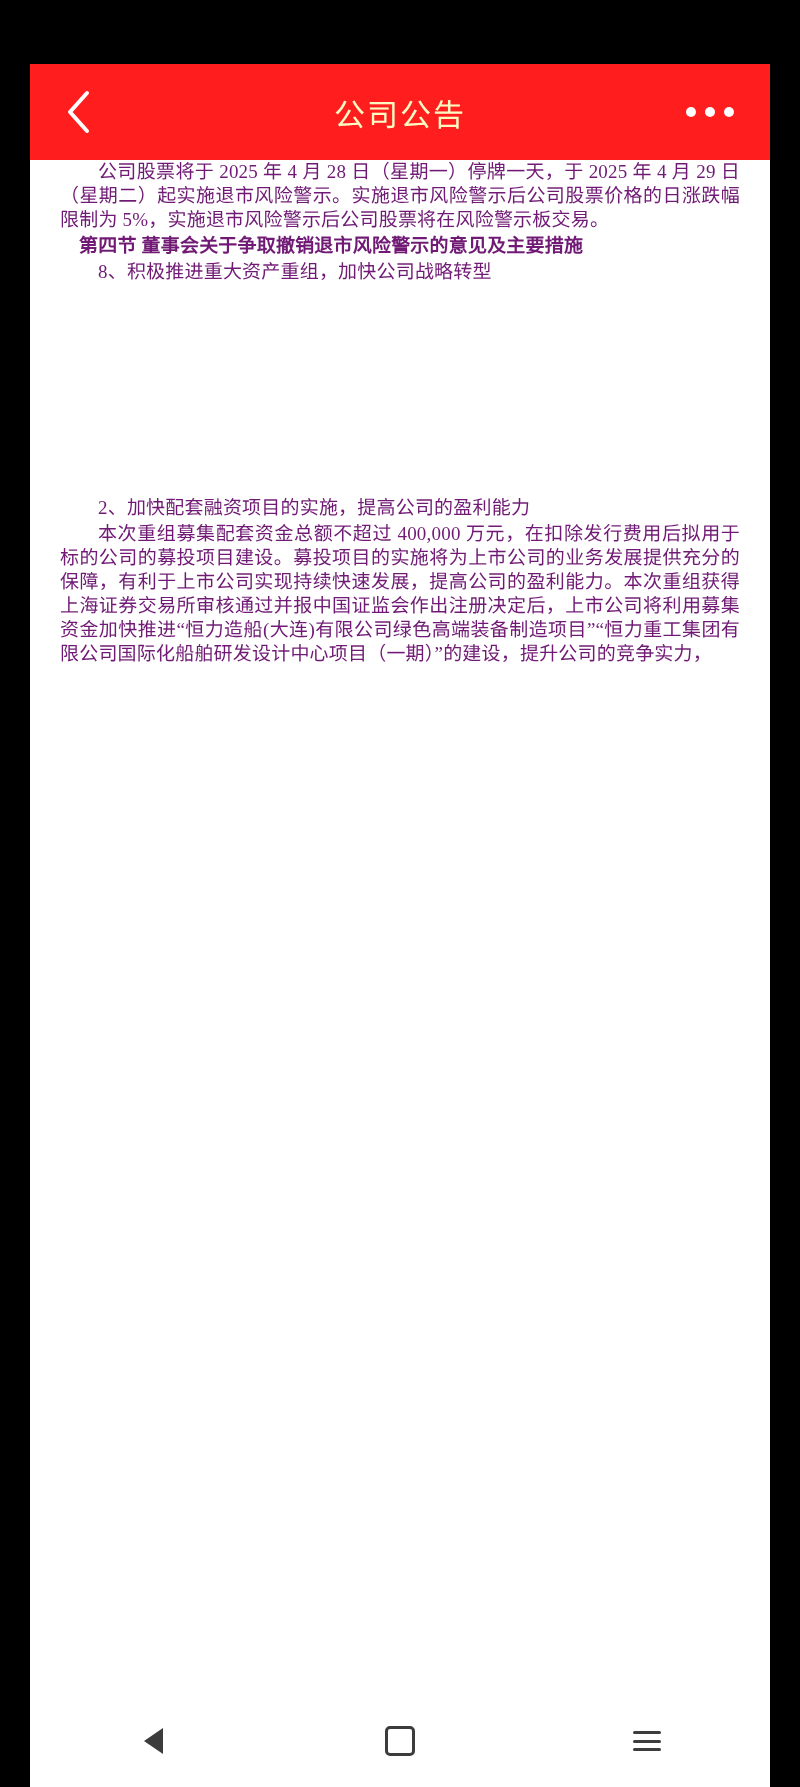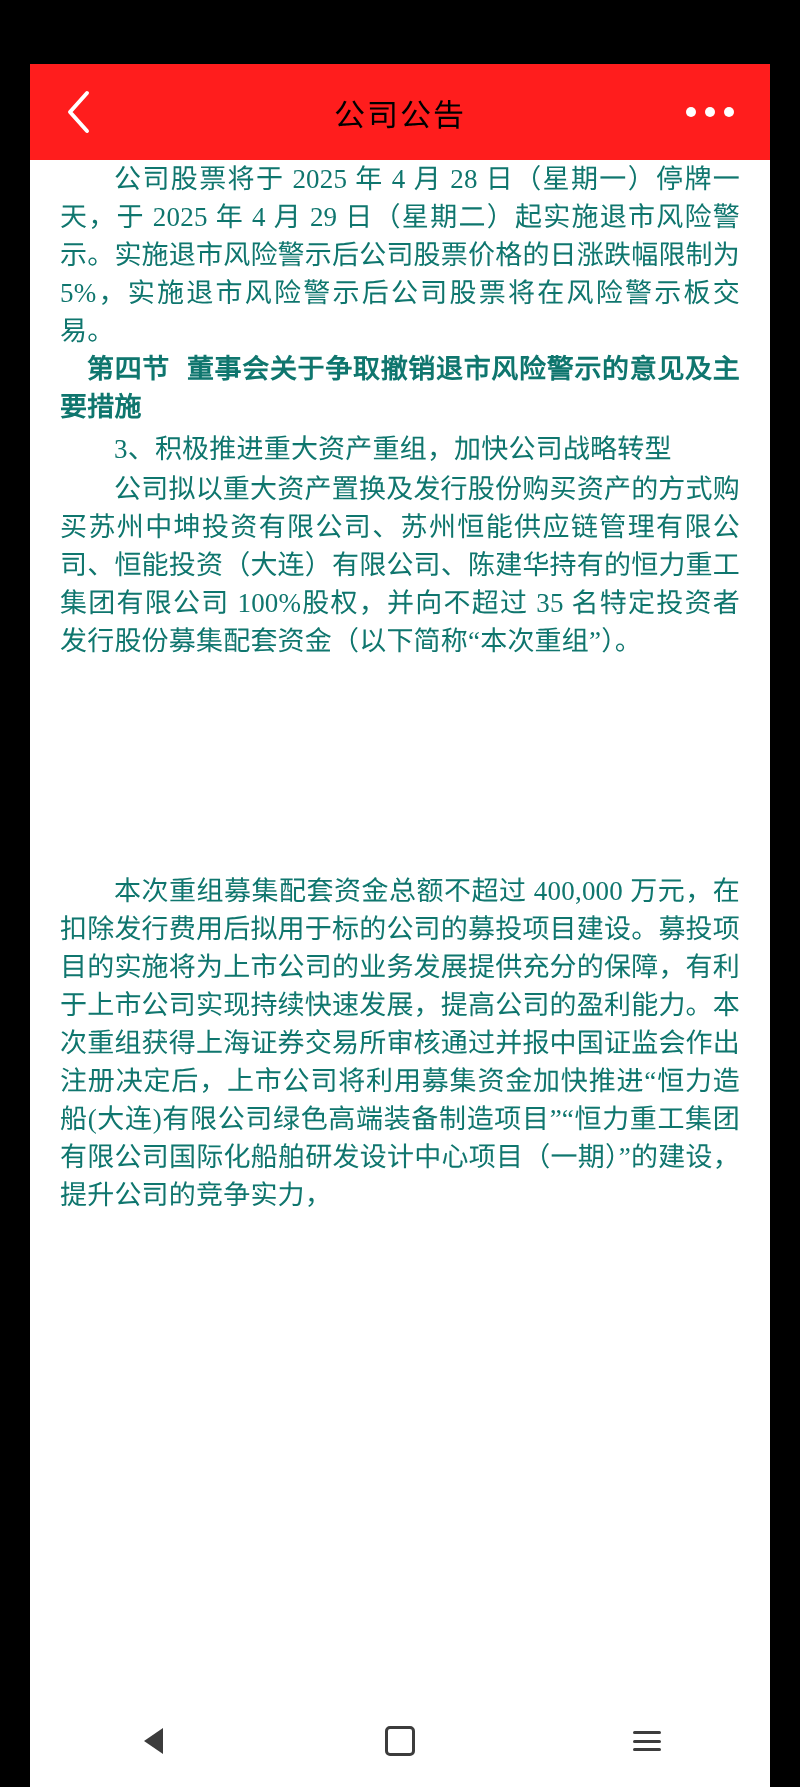--- a/index.html
+++ b/index.html
@@ -61,21 +61,21 @@
     transform: translateY(-50%);
     width: 52px;
     height: 52px;
     display: flex;
     align-items: center;
     justify-content: center;
     cursor: pointer;
   }
   .back-btn svg { display: block; }
   .header-title {
-    color: #000000;
+    color: #fef9c3;
     font-size: 31px;
     font-family: "Liberation Sans", "DejaVu Sans", sans-serif;
     letter-spacing: 2px;
     font-weight: 400;
   }
   .more-btn {
     position: absolute;
     right: 36px;
     top: 50%;
     transform: translateY(-50%);
@@ -102,34 +102,33 @@
     background: #ffffff;
     overflow: hidden;
   }
   .doc-inner {
     padding: 0 30px;
     box-sizing: border-box;
     width: 740px;
   }
   .doc p {
     margin: 0 0 2px 0;
-    font-size: 27px;
-    line-height: 38px;
-    color: #0f766e;
+    font-size: 19px;
+    line-height: 24px;
+    color: #701a75;
     text-align: justify;
     text-justify: inter-ideograph;
     letter-spacing: 0.2px;
   }
   .indent { text-indent: 2em; }
   .section-head {
     font-weight: bold;
     text-indent: 1em;
     margin-top: 14px;
     margin-bottom: 6px;
-    font-family: Liberation Mono, monospace;
   }
   
   .clipped-line {
     position: absolute;
     left: 30px;
     top: -14px;
     width: 680px;
     height: 18px;
     overflow: hidden;
     font-weight: bold;
@@ -217,29 +216,29 @@
         <span>第三节 公司股票停复牌及风险警示安排</span>
       </div>
 
       <div class="doc-inner">
 
         <p class="indent">公司股票将于 2025 年 4 月 28 日（星期一）停牌一天，于 2025 年 4 月 29 日（星期二）起实施退市风险警示。实施退市风险警示后公司股票价格的日涨跌幅限制为 5%，实施退市风险警示后公司股票将在风险警示板交易。</p>
 
         <p class="section-head">第四节  董事会关于争取撤销退市风险警示的意见及主要措施</p>
 
 
-        <p class="indent">3、积极推进重大资产重组，加快公司战略转型</p>
-
-        <p class="indent">公司拟以重大资产置换及发行股份购买资产的方式购买苏州中坤投资有限公司、苏州恒能供应链管理有限公司、恒能投资（大连）有限公司、陈建华持有的恒力重工集团有限公司 100%股权，并向不超过 35 名特定投资者发行股份募集配套资金（以下简称“本次重组”）。</p>
+        <p class="indent">8、积极推进重大资产重组，加快公司战略转型</p>
+
 
 
 
         <div class="gap-big"></div>
 
 
+        <p class="indent">2、加快配套融资项目的实施，提高公司的盈利能力</p>
 
         <p class="indent">本次重组募集配套资金总额不超过 400,000 万元，在扣除发行费用后拟用于标的公司的募投项目建设。募投项目的实施将为上市公司的业务发展提供充分的保障，有利于上市公司实现持续快速发展，提高公司的盈利能力。本次重组获得上海证券交易所审核通过并报中国证监会作出注册决定后，上市公司将利用募集资金加快推进“恒力造船(大连)有限公司绿色高端装备制造项目”“恒力重工集团有限公司国际化船舶研发设计中心项目（一期）”的建设，提升公司的竞争实力，</p>
 
       </div>
     </div>
 
     <div class="nav-bar">
       <div class="nav-item">
         <span class="nav-back"></span>
       </div>

